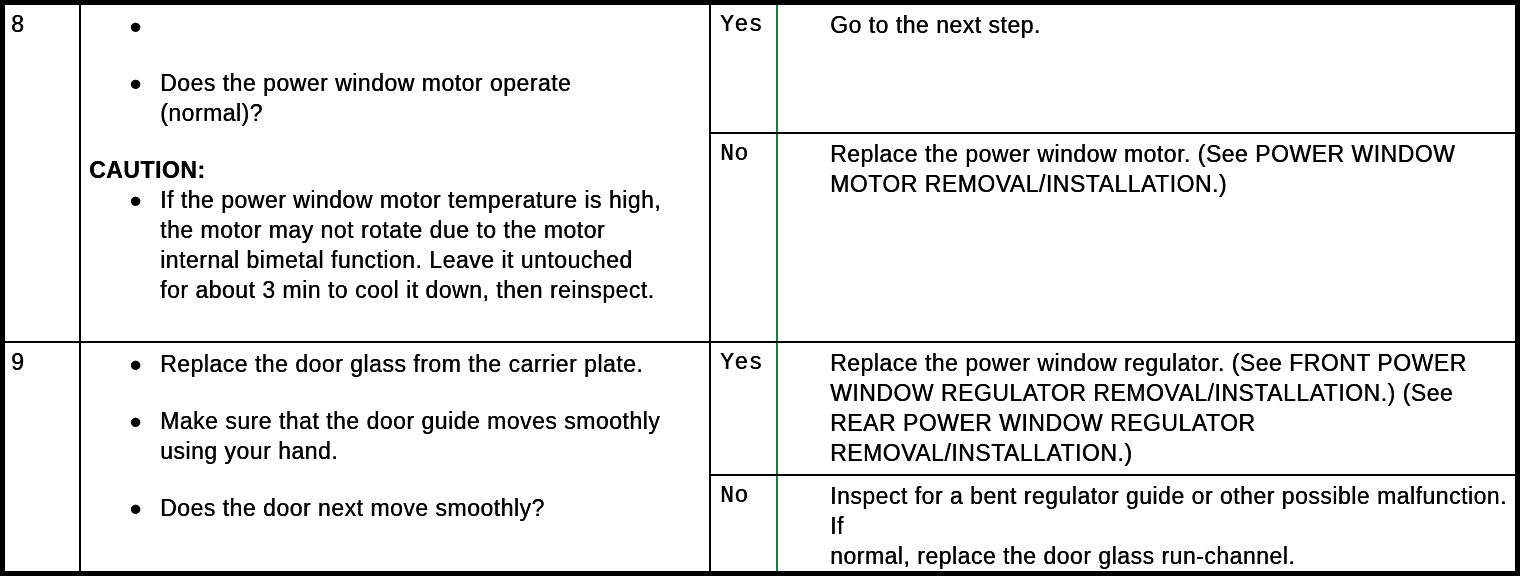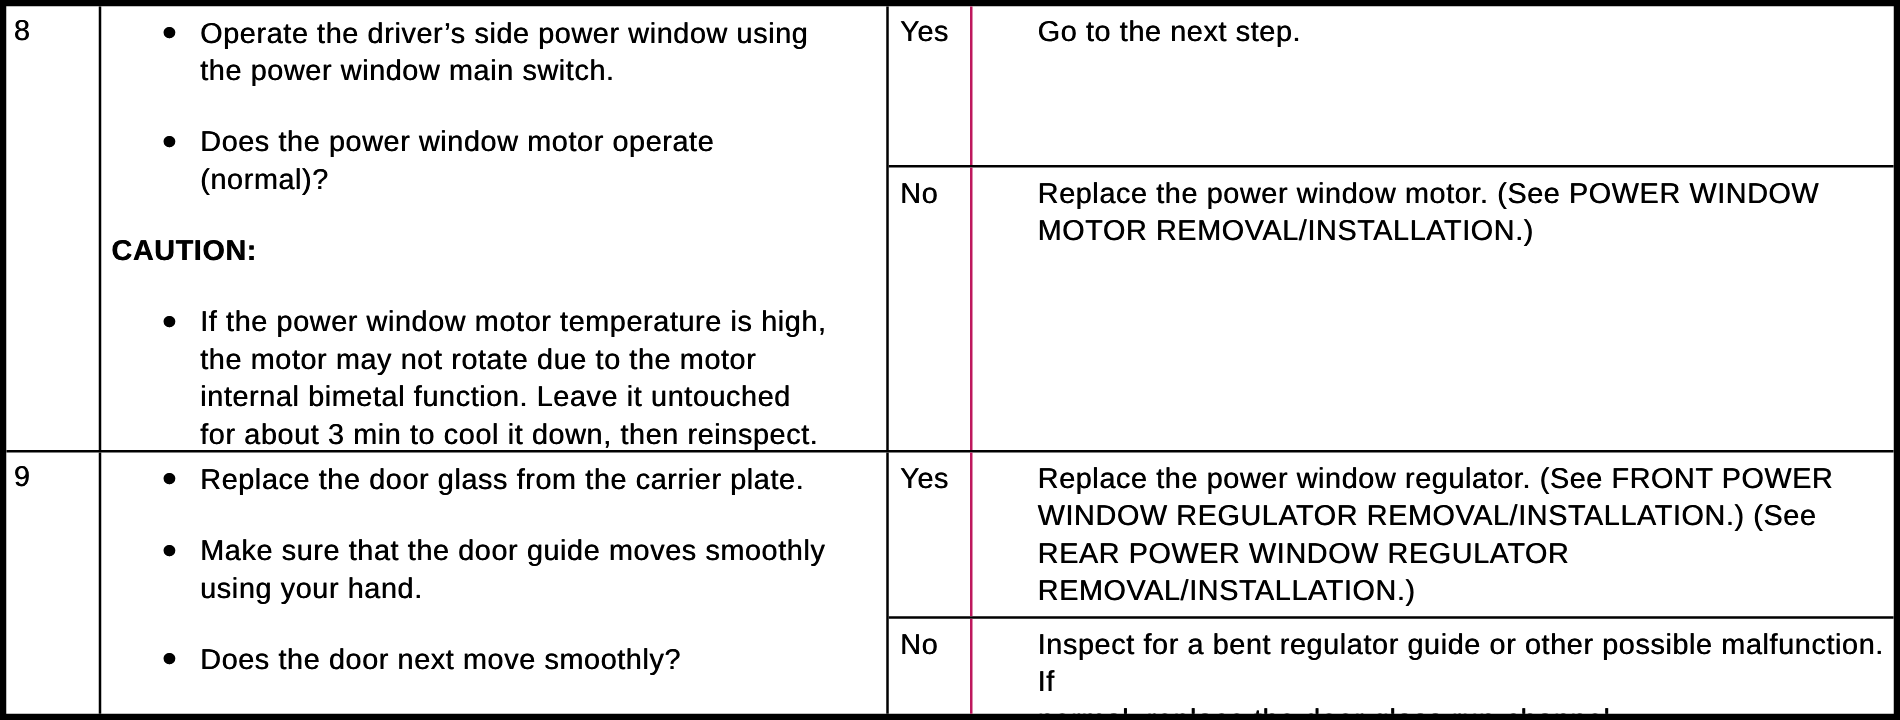--- a/index.html
+++ b/index.html
@@ -41,47 +41,46 @@
     box-sizing: border-box;
     border-bottom: 2px solid #000;
     min-height: 0;
   }
   .result-row:last-child { border-bottom: none; flex: 1; }
   .rr-yes-8 { height: 129px; flex: none; }
   .rr-yes-9 { height: 133px; flex: none; }
   .answer {
     width: 67px;
     flex: none;
-    border-right: 2px solid #be185d;
+    border-right: 2px solid #15803d;
     padding: 5px 0 0 9px;
+    font-family: Liberation Mono, monospace;
   }
   .action {
     flex: 1;
     padding: 5px 4px 0 7px;
     white-space: pre-line;
     margin-left: 45px;
   }
   .bullet-item { display: flex; padding-left: 48px; margin-bottom: 27px; }
   .bullet { width: 31px; flex: none; font-size: 21px; }
   .btext { white-space: pre-line; }
-  .caution { font-weight: bold; padding-left: 8px; margin-bottom: 27px; }
+  .caution { font-weight: bold; padding-left: 8px; }
 </style>
 </head>
 <body>
 
 <div class="table">
 
   <section class="row row-8">
     <div class="cell step">8</div>
 
     <div class="cell inspection">
       <div class="bullet-item">
         <span class="bullet">●</span>
-        <span class="btext">Operate the driver’s side power window using
-the power window main switch.</span>
       </div>
       <div class="bullet-item">
         <span class="bullet">●</span>
         <span class="btext">Does the power window motor operate
 (normal)?</span>
       </div>
       <div class="caution">CAUTION:</div>
       <div class="bullet-item">
         <span class="bullet">●</span>
         <span class="btext">If the power window motor temperature is high,

